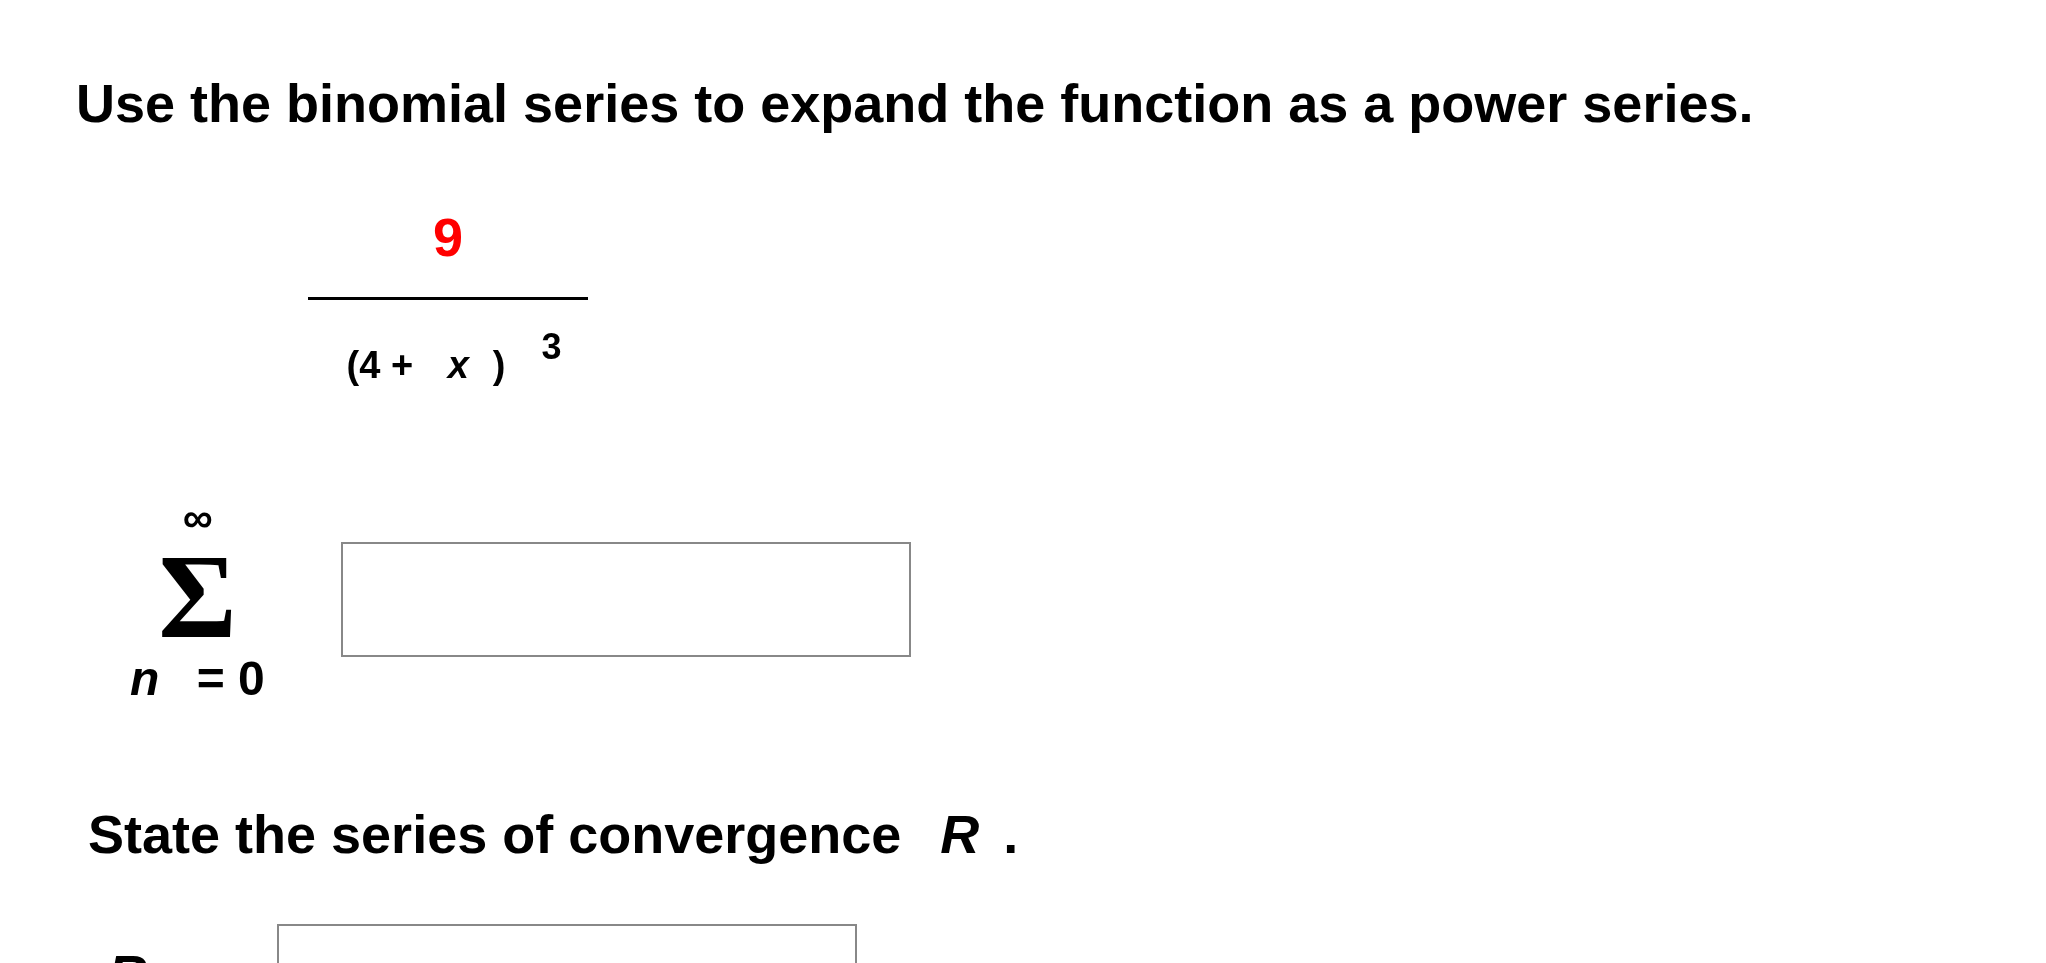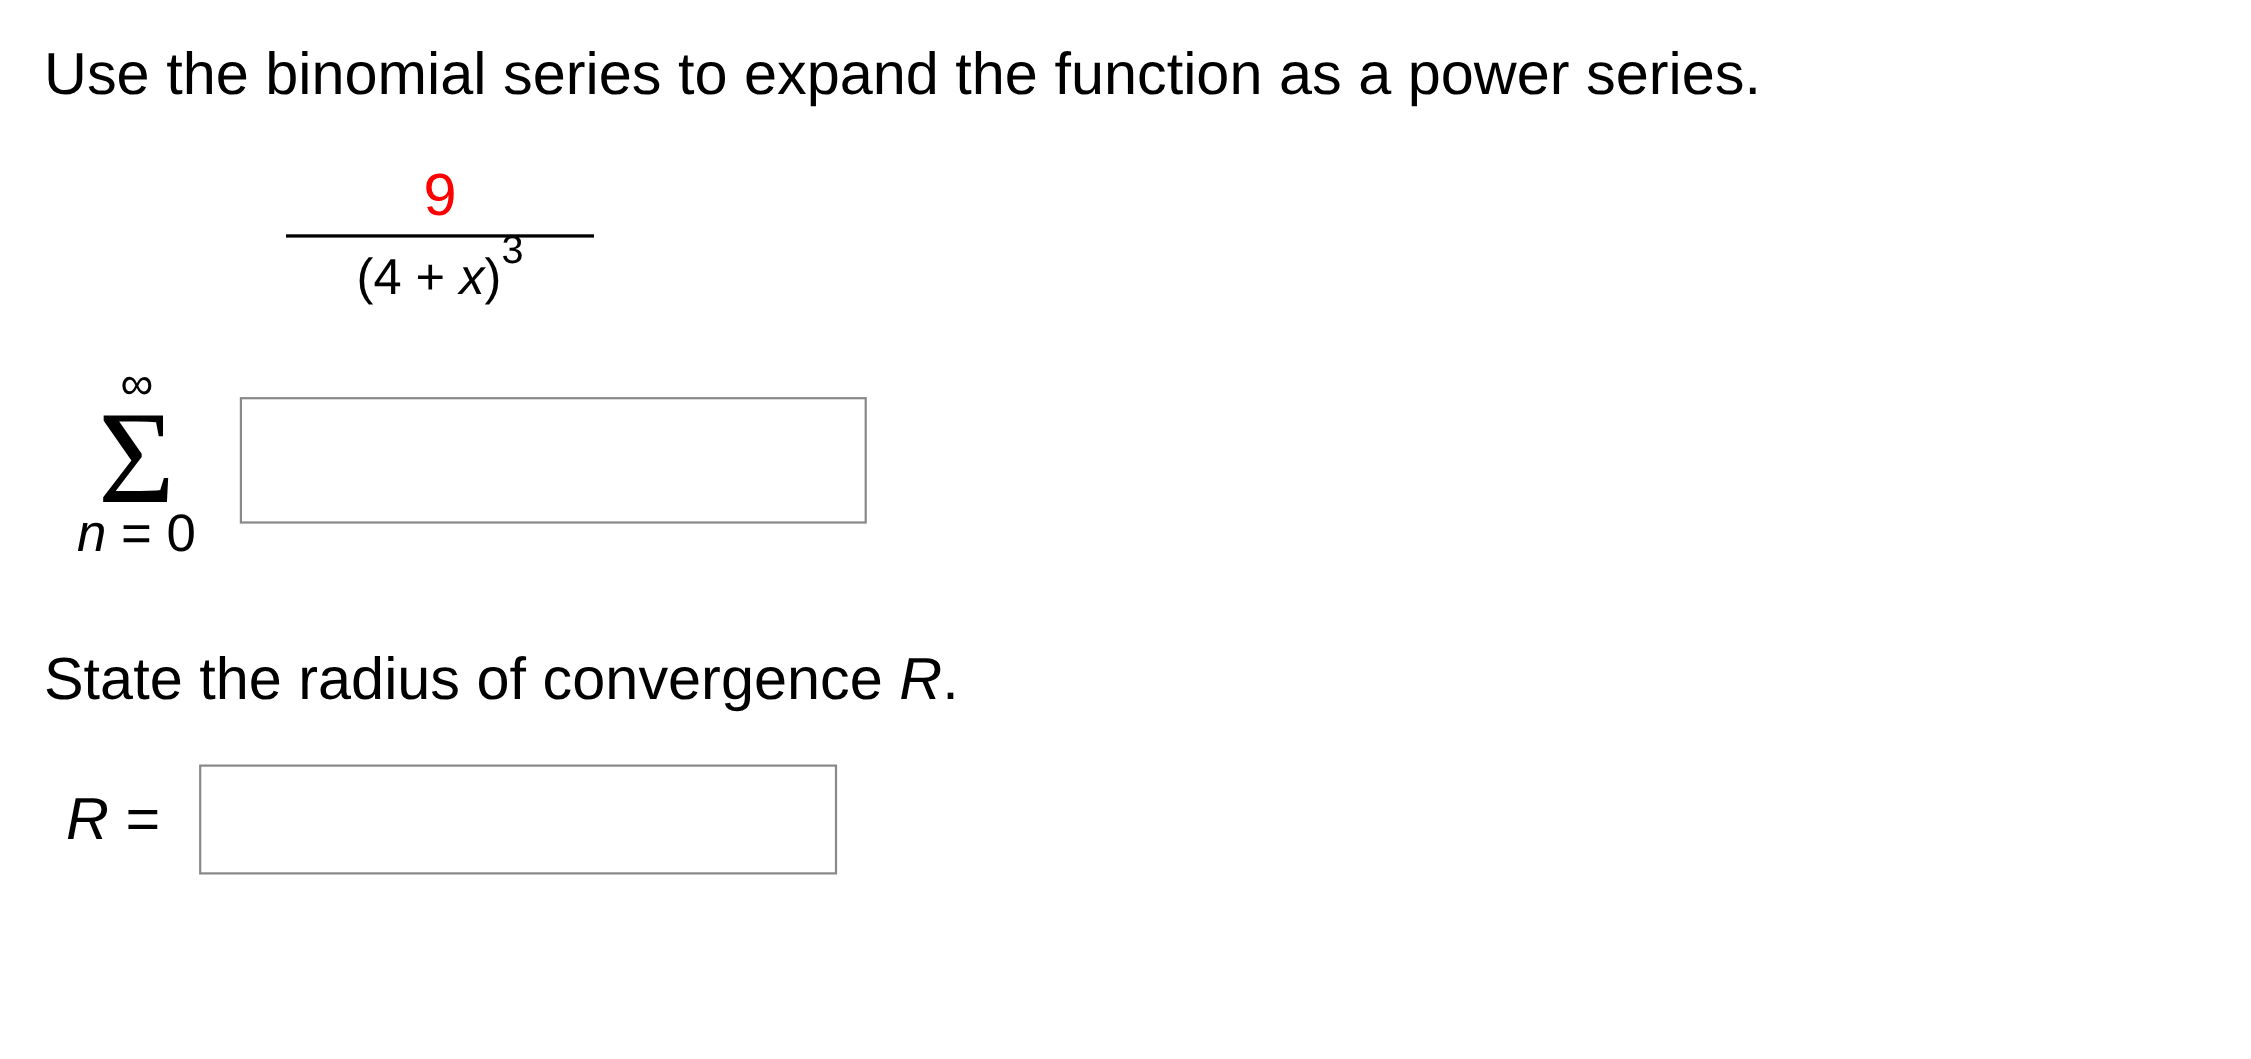--- a/index.html
+++ b/index.html
@@ -1,18 +1,19 @@
 <!DOCTYPE html>
 <html><head>
   <meta charset="utf-8">
   <style>
     * {
-      margin: 0;
+      margin: 12px;
       padding: 0;
       box-sizing: border-box;
+      font-weight: bold;
     }
     body {
       font-family: Verdana, Geneva, sans-serif;
       background: #ffffff;
       padding: 30px 40px;
       width: 2046px;
       height: 963px;
       color: #000000;
     }
     .problem-text {
@@ -44,21 +45,21 @@
       height: 3px;
       background: #000000;
     }
     .denominator {
       padding-top: 8px;
       font-size: 54px;
       display: flex;
       align-items: flex-start;
     }
     .denom-base {
-      font-size: 46px;
+      font-size: 38px;
     }
     .denom-exp {
       font-size: 36px;
       position: relative;
       top: -18px;
     }
     .italic-var {
       font-style: italic;
     }
     .sum-row {
@@ -143,21 +144,21 @@
     <div class="sigma-top">∞</div>
     <div class="sigma-symbol">Σ</div>
     <div class="sigma-bottom">
       <span>n</span><span style="font-style:normal"> = 0</span>
     </div>
   </div>
   <input type="text" class="answer-box" style="">
 </div>
 
 <div class="radius-text">
-  <span>State the radius of convergence </span><span class="italic-R">R</span><span>.</span>
+  <span>State the series of convergence </span><span class="italic-R">R</span><span>.</span>
 </div>
 
 <div class="radius-row">
   <div class="radius-label">
     <span class="italic-R">R</span><span> =</span>
   </div>
   <input type="text" class="answer-box-small" style="">
 </div>
 
 </body></html>

